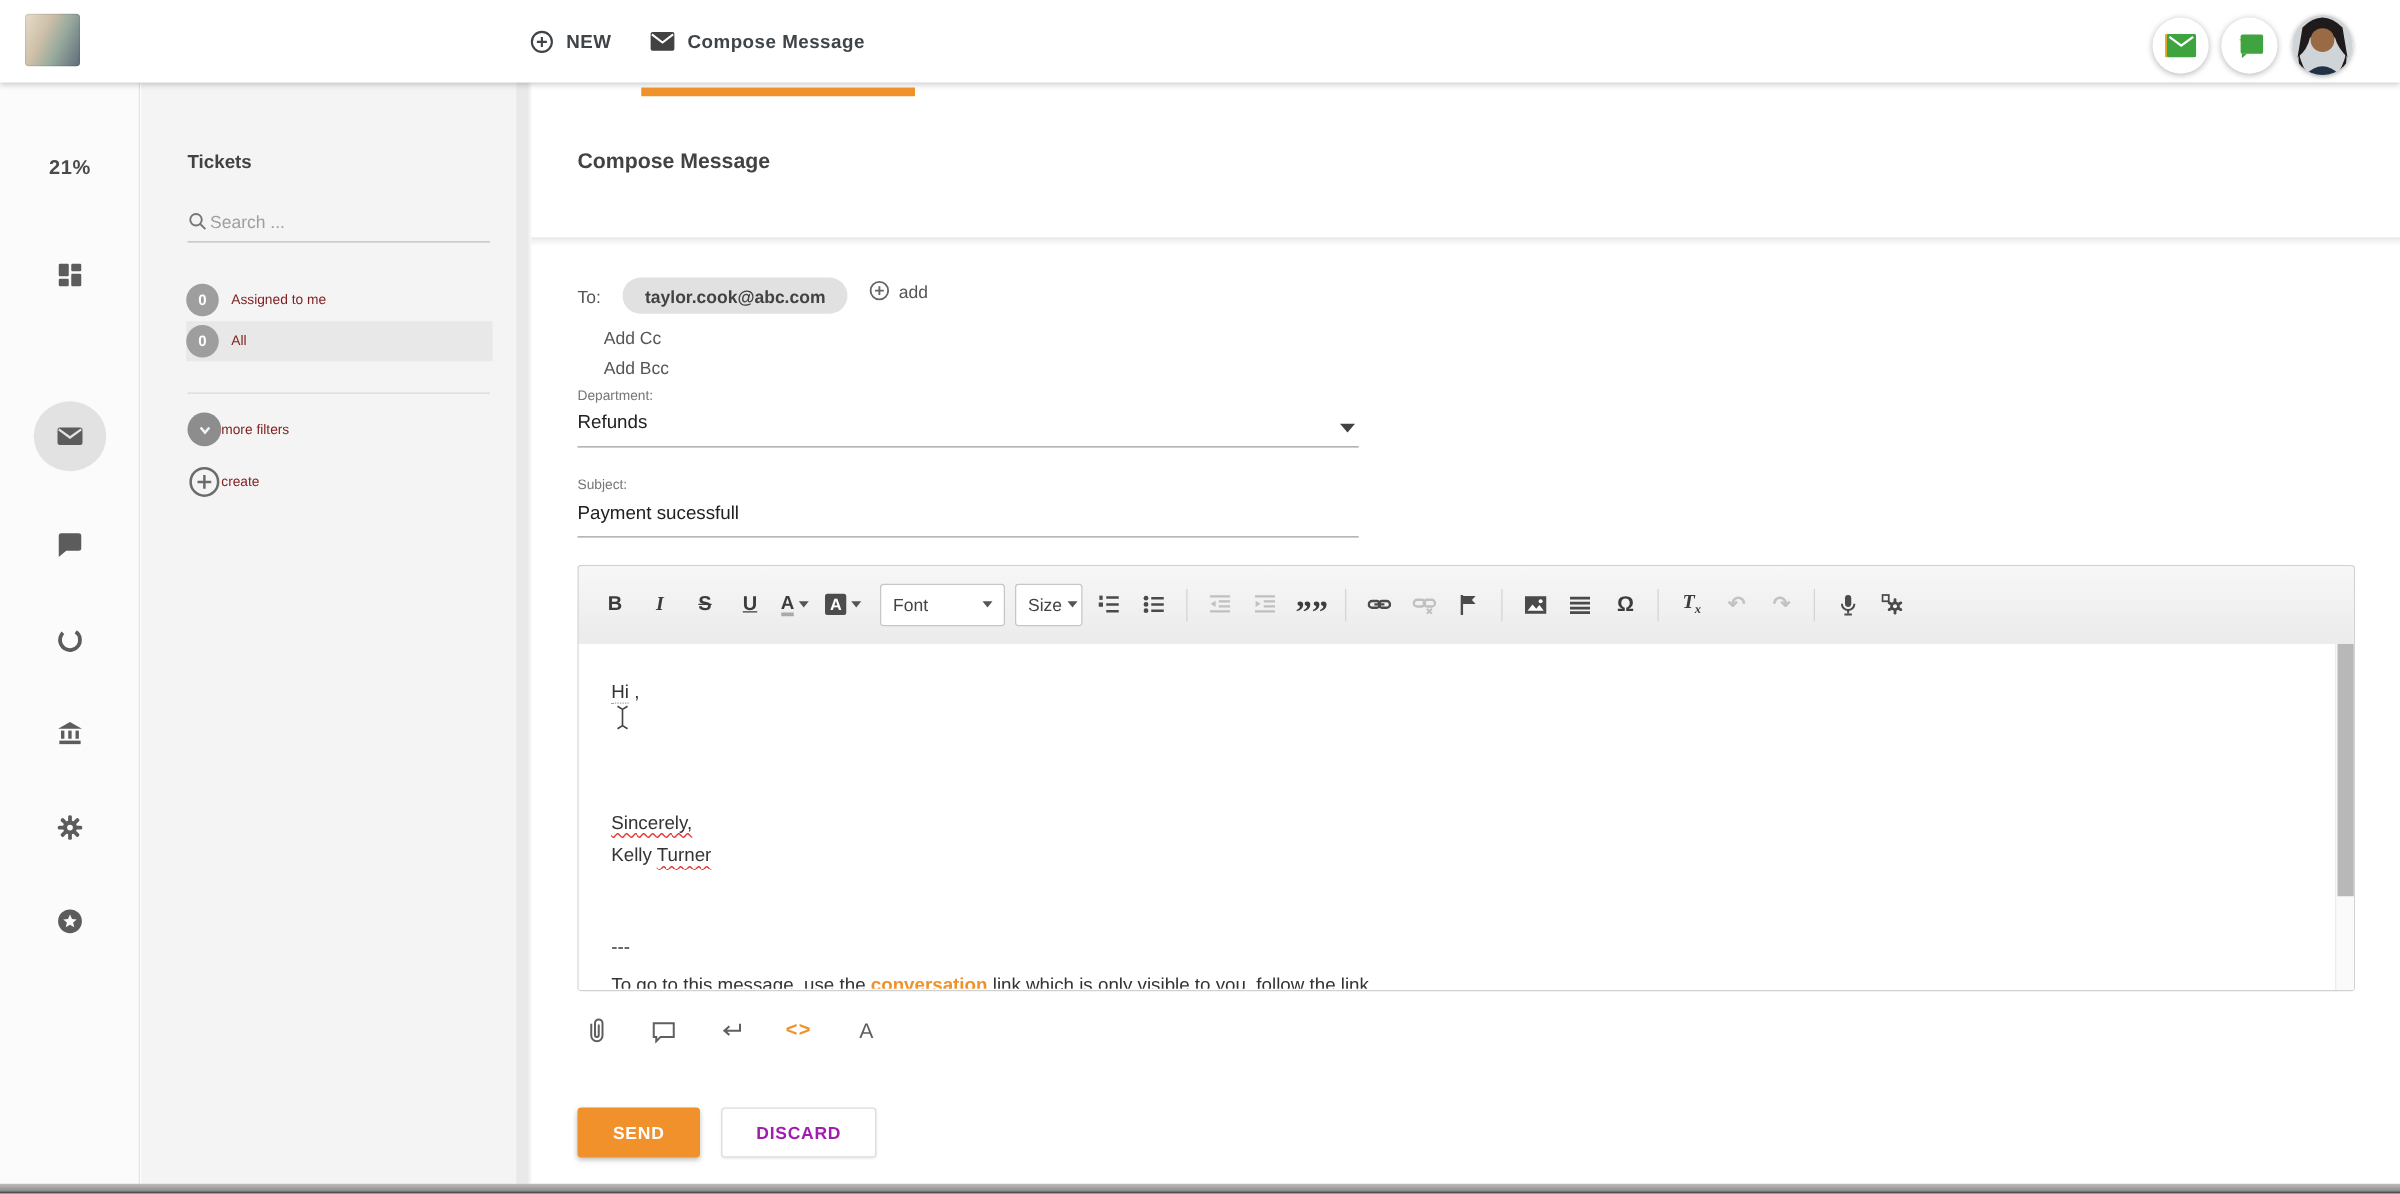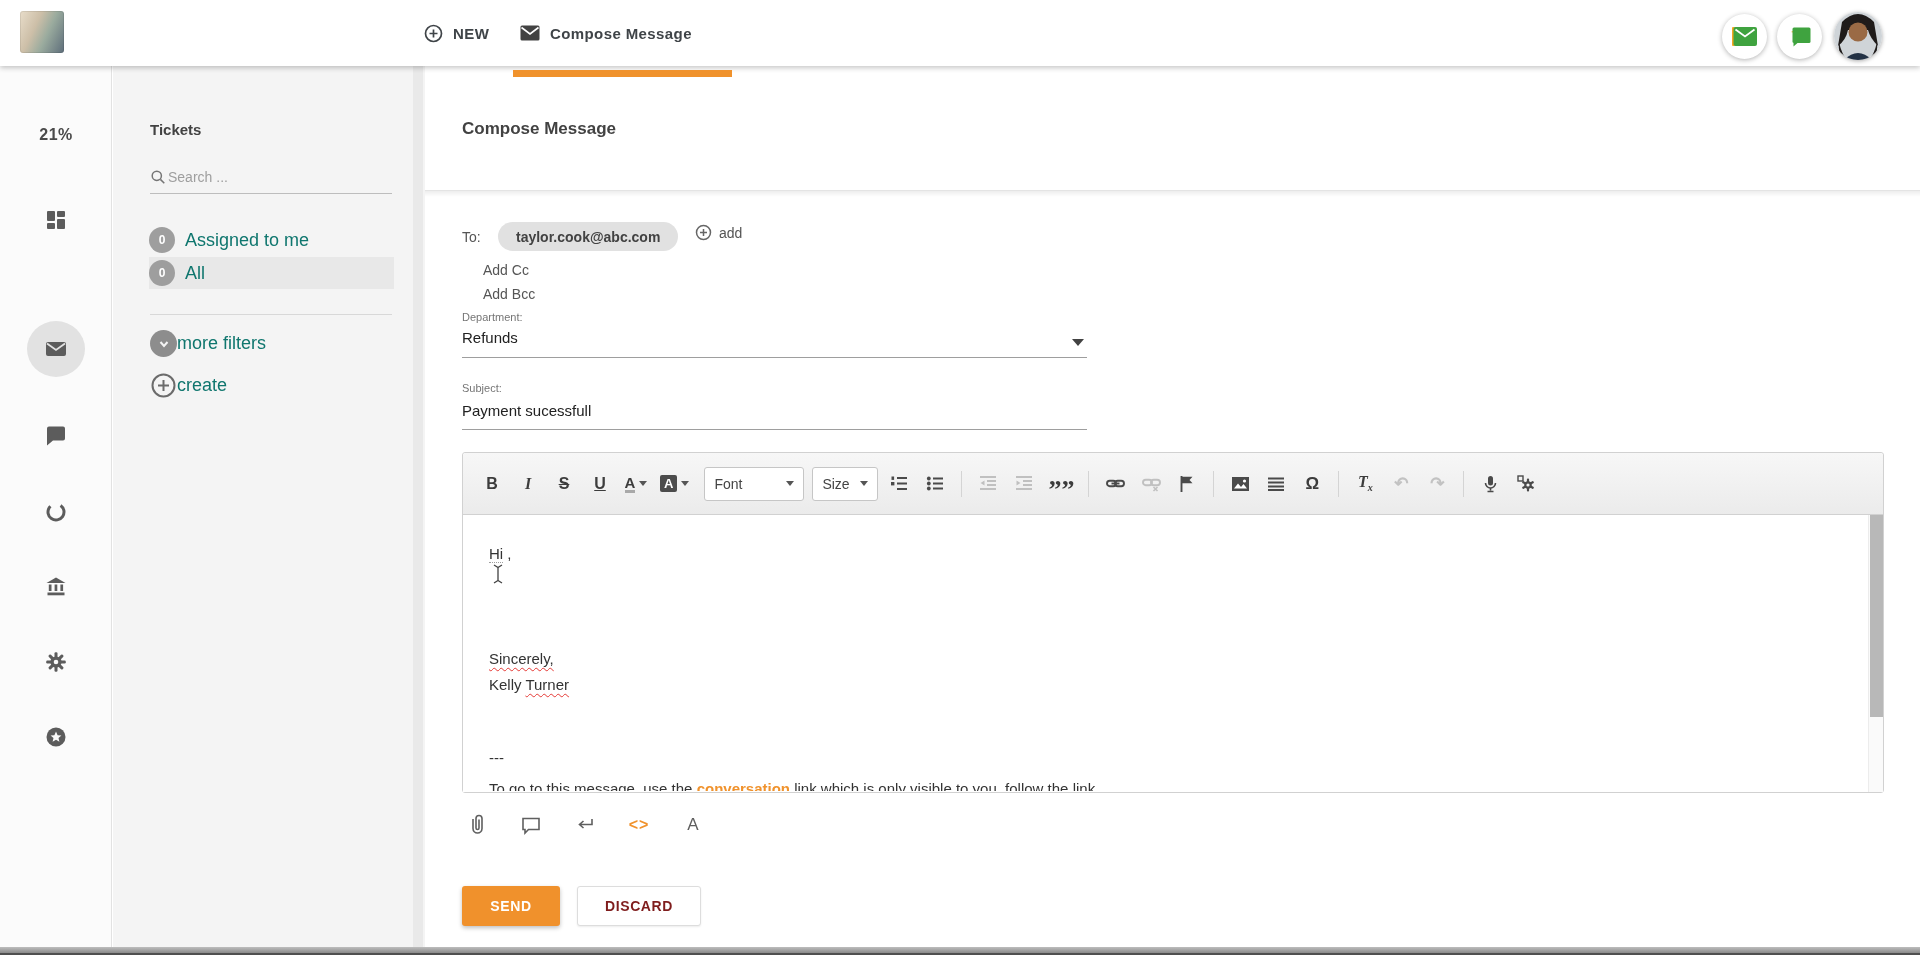--- a/index.html
+++ b/index.html
@@ -39,21 +39,21 @@
   #tickets-title { position:absolute; left:37px; top:55px; font-size:15px; font-weight:700; color:#424242; }
   #search-row { position:absolute; left:37px; top:95px; width:242px; height:33px; border-bottom:1px solid #bdbdbd;
     display:flex; align-items:center; gap:2px; }
   #search-input { border:none; outline:none; background:transparent; font-size:14px; color:#424242; width:190px;
     font-family:"Liberation Sans",sans-serif; }
   #search-input::placeholder { color:#9e9e9e; }
   .filter-row { position:absolute; left:36px; width:245px; height:32px; display:flex; align-items:center; gap:10px; cursor:pointer; }
   .filter-row.selected { background:#e8e8e8; }
   .badge { width:26px; height:26px; border-radius:50%; background:#9e9e9e; color:#fff; font-size:12px; font-weight:700;
     display:flex; align-items:center; justify-content:center; flex:0 0 auto; }
-  .filter-label { font-size:18px; color:#0f766e; }
+  .filter-label { font-size:11px; color:#7f1d1d; }
   #tickets-divider { position:absolute; left:37px; top:248px; width:242px; border-top:1px solid #d8d8d8; }
   .tool-row { position:absolute; left:37px; display:flex; align-items:center; cursor:pointer; }
   .round-gray { width:27px; height:27px; border-radius:50%; background:#8d8d8d; display:flex; align-items:center; justify-content:center; }
 
   
   #main { position:absolute; left:425px; top:66px; width:1495px; height:881px; background:#fff; }
   #page-title { position:absolute; left:37px; top:53px; font-size:17px; font-weight:700; color:#424242; }
   #title-divider { position:absolute; left:0; top:124px; width:1495px; height:7px;
     border-top:1px solid #e4e4e4; background:linear-gradient(rgba(0,0,0,.07), rgba(0,0,0,0)); }
 
@@ -90,21 +90,21 @@
   .g-s { font-weight:700; text-decoration:line-through; font-size:16px; }
   .g-u { font-weight:700; text-decoration:underline; font-size:16px; }
   .g-a { font-weight:700; font-size:15px; border-bottom:3px solid #a9a9a9; line-height:15px; }
   .g-abox { background:#4c4c4c; color:#fff; font-weight:700; font-size:13px; padding:1px 4px; border-radius:2px; }
   .mini-caret { width:0; height:0; border-left:4px solid transparent; border-right:4px solid transparent;
     border-top:5px solid #555; margin-left:4px; }
   .tb-combo { height:34px; background:#fff; border:1px solid #c6c6c6; border-radius:3px;
     display:flex; align-items:center; justify-content:space-between; padding:0 9px; color:#444;
     font-size:14px; cursor:pointer; box-shadow:inset 0 1px 0 rgba(255,255,255,.8); }
   #combo-font { width:100px; margin-left:6px; }
-  #combo-size { width:66px; margin-left:2px; }
+  #combo-size { width:54px; margin-left:2px; }
   .g-quote { font-family:"Liberation Serif",serif; font-weight:700; font-size:26px; line-height:10px; padding-top:12px; }
   .g-omega { font-size:17px; font-weight:700; }
   .g-tx { font-family:"Liberation Serif",serif; font-style:italic; font-weight:700; font-size:16px; }
   .g-tx sub { font-size:10px; }
   .g-undo { font-size:17px; color:#c2c2c2; font-weight:700; }
 
   #edit-area { position:absolute; left:0; top:62px; width:1420px; height:277px; background:#fff; overflow:hidden; }
   #edit-scrollbar { position:absolute; right:0; top:0; width:15px; height:277px; background:#fafafa; border-left:1px solid #ececec; }
   #edit-thumb { position:absolute; left:1px; top:0; width:14px; height:202px; background:#b8b8b8; }
   #body-text { position:absolute; left:26px; top:26px; font-size:15px; color:#333; line-height:26px; }
@@ -121,21 +121,21 @@
   
   #attach-bar { position:absolute; left:37px; top:744px; display:flex; align-items:center; gap:24px; }
   .ab-btn { width:30px; height:30px; display:flex; align-items:center; justify-content:center; cursor:pointer; }
   .g-code { color:#F0922C; font-weight:700; font-size:16px; letter-spacing:1px; }
   .g-plain { color:#5f5f5f; font-size:17px; }
 
   .action-btn { position:absolute; top:820px; height:40px; border-radius:3px; font-size:14px; font-weight:700;
     letter-spacing:.6px; display:flex; align-items:center; justify-content:center; cursor:pointer;
     font-family:"Liberation Sans",sans-serif; }
   #send-btn { left:37px; width:98px; background:#F0912C; color:#fff; box-shadow:0 2px 4px rgba(0,0,0,.25); border:none; }
-  #discard-btn { left:152px; width:124px; background:#fff; color:#7f1d1d; border:1px solid #ddd; box-shadow:0 1px 2px rgba(0,0,0,.08); }
+  #discard-btn { left:152px; width:124px; background:#fff; color:#a21caf; border:1px solid #ddd; box-shadow:0 1px 2px rgba(0,0,0,.08); }
 
   #bottom-strip { position:absolute; left:0; top:947px; width:1920px; height:8px;
     background:linear-gradient(#bdbdbd,#8a8a8a); border-bottom:2px solid #4f4f4f; z-index:40; }
 
   svg { display:block; }
 </style>
 </head>
 <body>
 
 <div id="stage">

